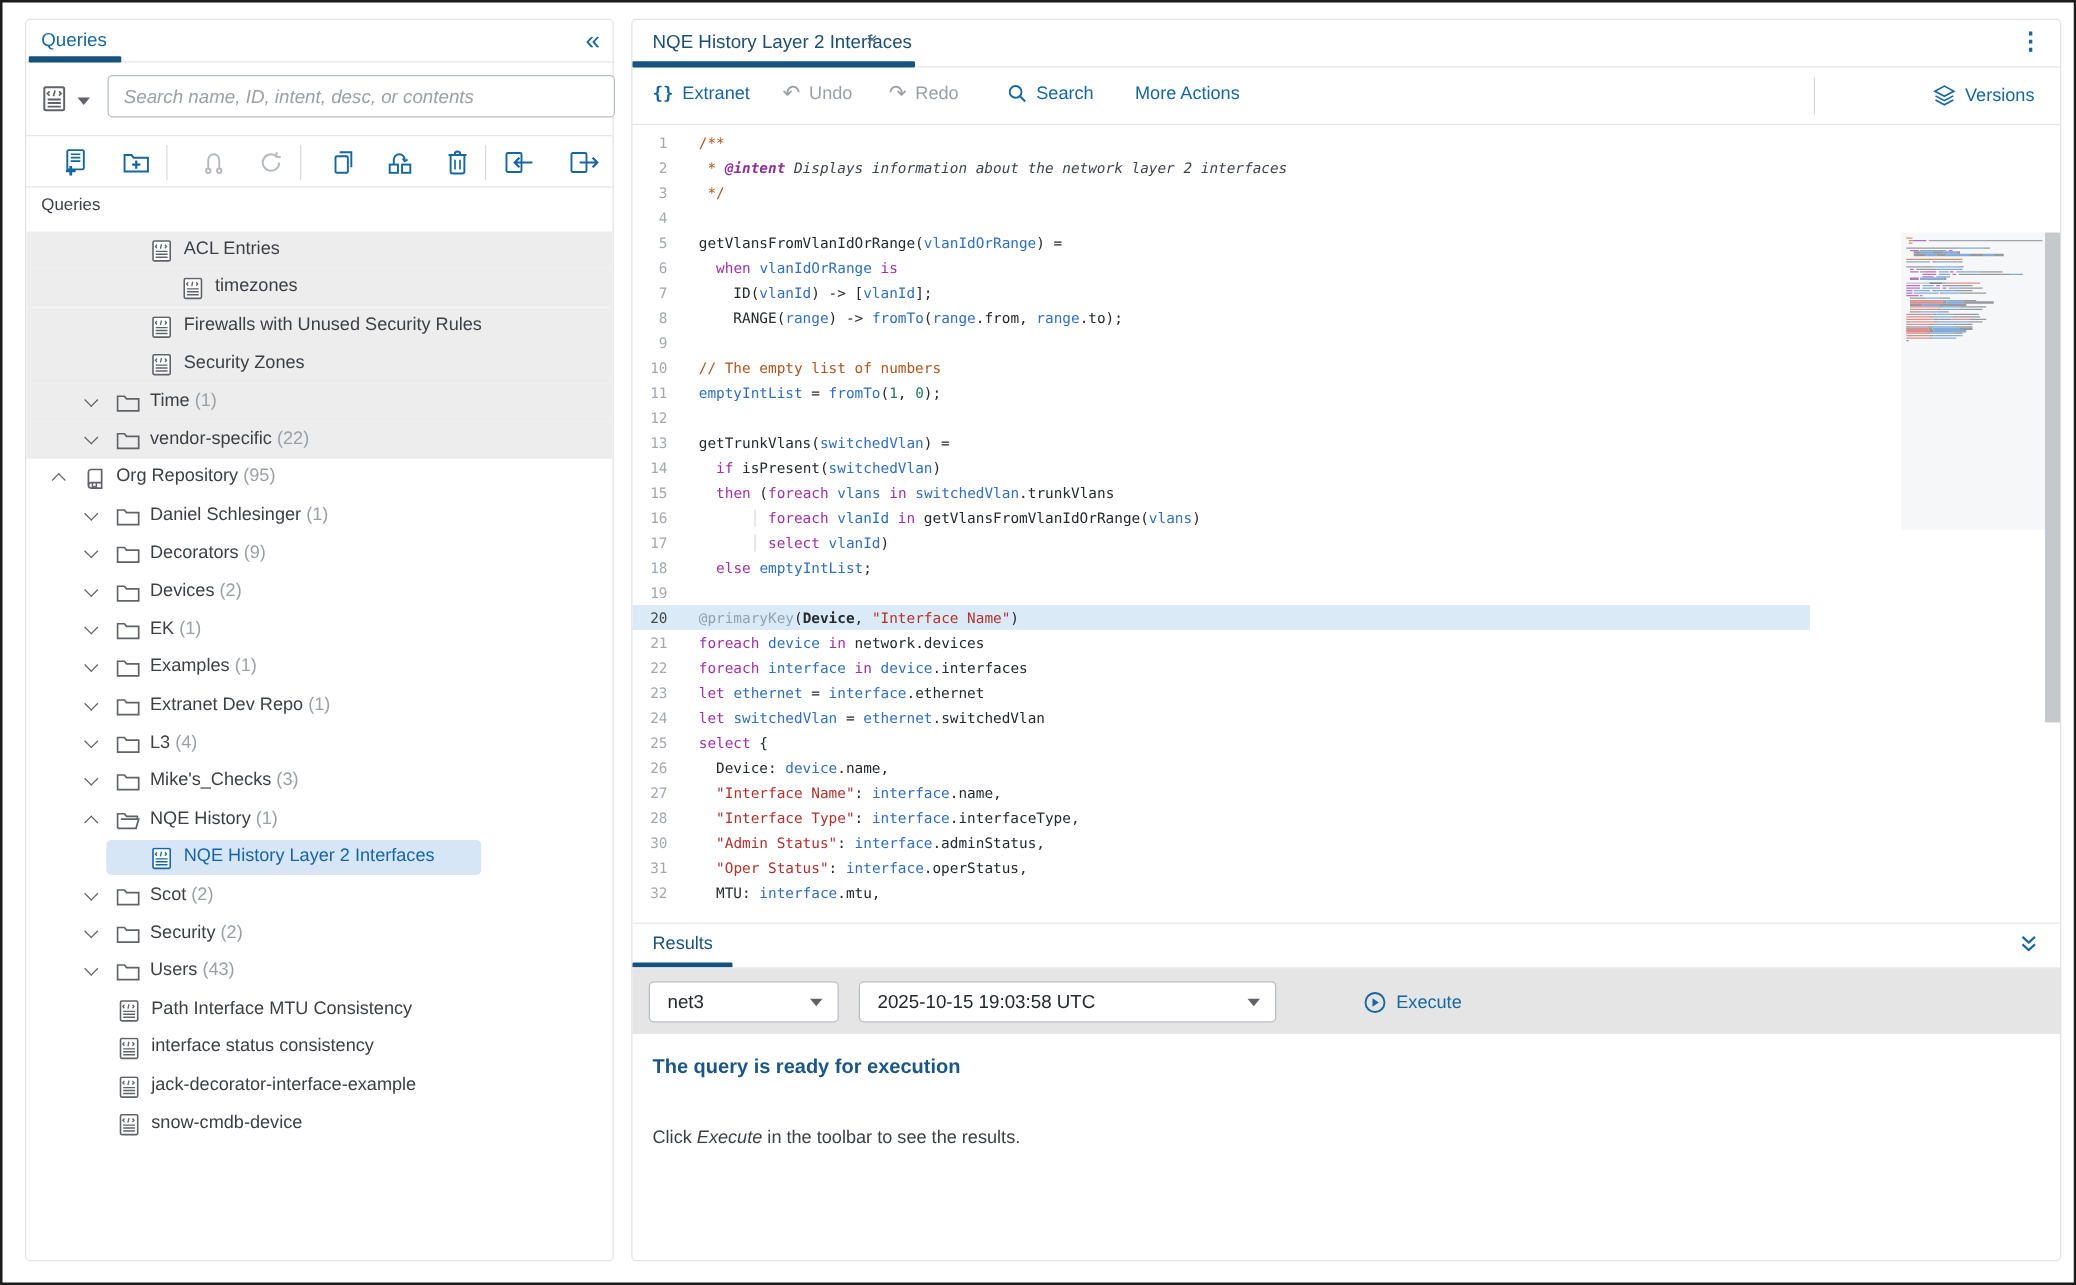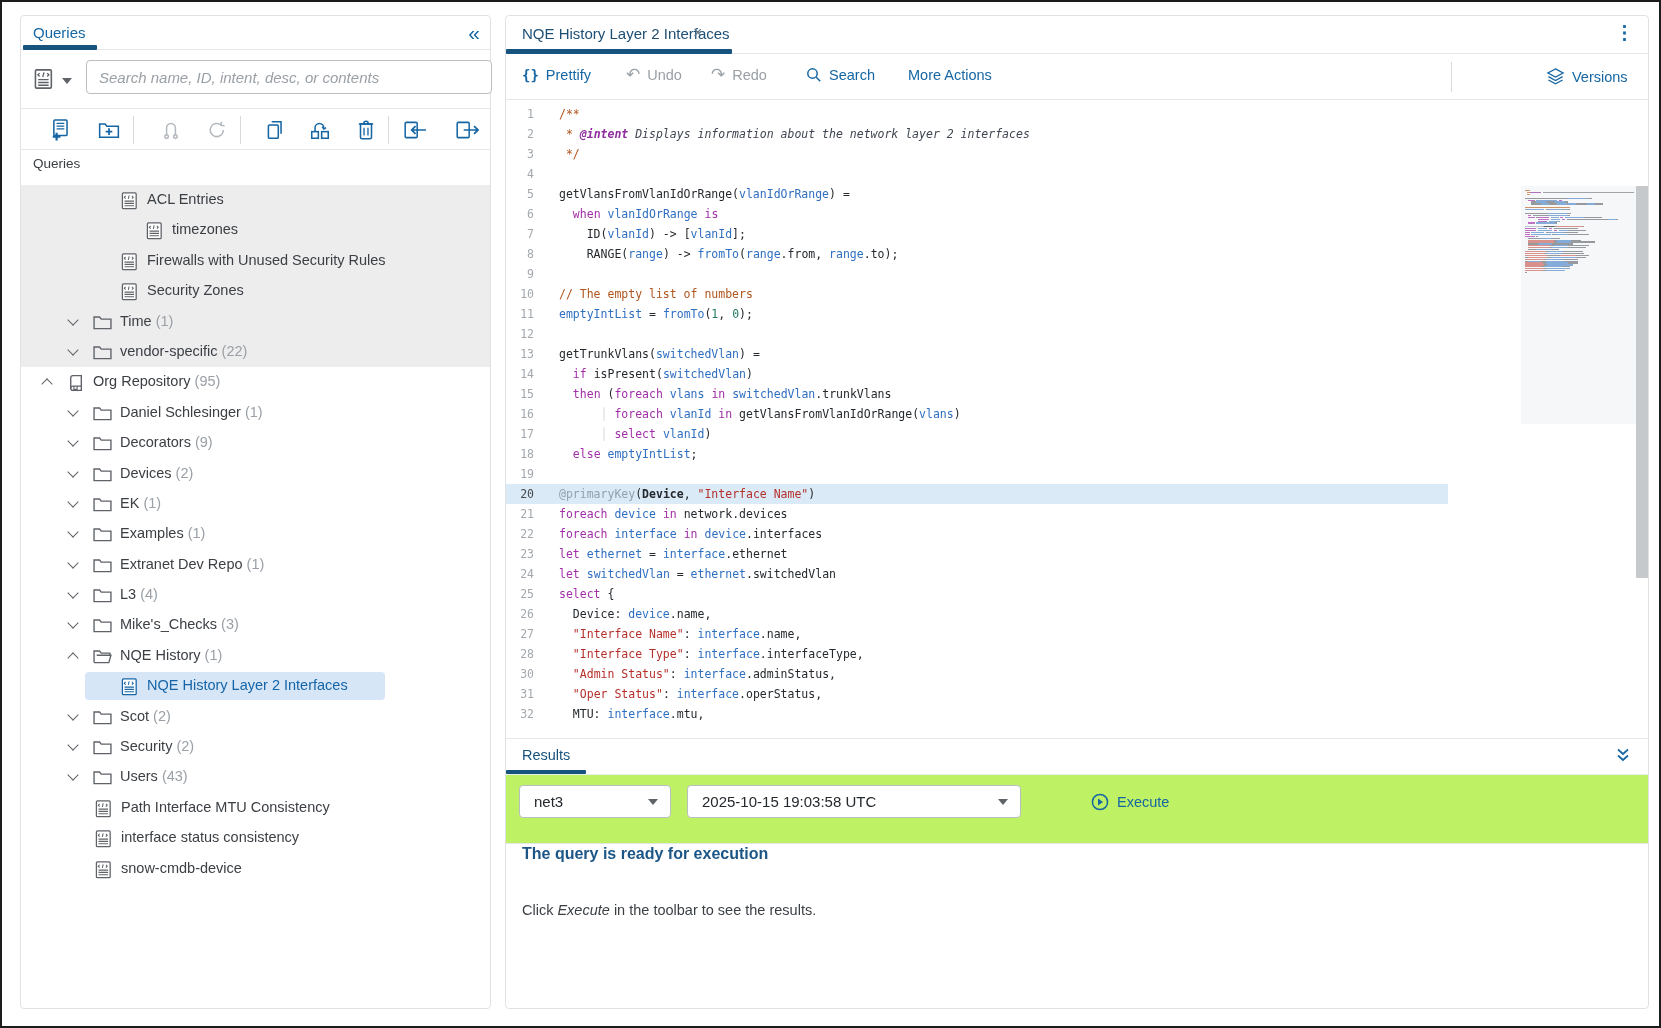--- a/index.html
+++ b/index.html
@@ -79,21 +79,21 @@
   .mml { position:relative; height:1.2px; margin-bottom:0.72px; }
   .mms { position:absolute; top:0; height:1.2px; }
   #vscroll { position:absolute; left:1130px; top:86px; width:12px; height:392px; background:#c6c9cb; border-radius:1px; cursor:pointer; }
 
   
   .res-tabrow { position:absolute; left:0; top:723px; width:100%; height:35px; }
   .res-tab-label { position:absolute; left:16px; top:8px; font-size:14.5px; color:#17527d; cursor:pointer; }
   .res-tab-underline { position:absolute; left:0; top:31px; width:80px; height:4px; background:#17537f; border-radius:1px; }
   .res-collapse { position:absolute; right:16px; top:8px; cursor:pointer; }
 
-  .res-toolbar { position:absolute; left:0; top:758px; width:100%; height:70px; background:#bef264; border-top:1px solid #e9ebec; border-bottom:1px solid #e4e6e8; }
+  .res-toolbar { position:absolute; left:0; top:758px; width:100%; height:53px; background:#e5e5e5; border-top:1px solid #e9ebec; border-bottom:1px solid #e4e6e8; }
   .selectbox { position:absolute; top:10px; height:33px; background:#fff; border:1px solid #b9bec3; border-radius:4px; font-size:15px; color:#24292e; cursor:pointer; display:flex; align-items:center; padding:0 14px; }
   .selectbox .caret { position:absolute; right:12px; top:13px; width:0; height:0; border:5px solid transparent; border-top:6px solid #5f6368; }
   #net-select { left:13px; width:152px; }
   #snap-select { left:181px; width:334px; }
   .execute-btn { position:absolute; left:585px; top:18px; display:flex; align-items:center; gap:8px; font-size:14.5px; color:#1566a3; cursor:pointer; }
 
   .res-heading { position:absolute; left:16px; top:829px; font-size:16px; font-weight:bold; color:#1b5687; }
   .res-message { position:absolute; left:16px; top:886px; font-size:14.5px; color:#3a3f44; }
   .res-message .it { font-style:italic; }
 
@@ -400,37 +400,47 @@
           <span class="tlabel" style="left:100px">interface status consistency</span>
         </div>
         <div class="trow">
           <span class="ticon" style="left:74px">
             <svg width="17" height="18" viewBox="0 0 15 17">
               <rect x="0.8" y="0.8" width="13" height="15" rx="1" fill="#fff" stroke="#5f6368" stroke-width="1.2"></rect>
               <path d="M3.8 3.6 L2.6 4.9 3.8 6.2 M7.2 3.2 L6.4 6.6 M9.8 3.6 L11 4.9 9.8 6.2" fill="none" stroke="#5f6368" stroke-width="1"></path>
               <path d="M2.8 8.6h9 M2.8 10.8h9 M2.8 13h9" stroke="#5f6368" stroke-width="1.1"></path>
             </svg>
           </span>
+          <span class="tlabel" style="left:100px">jack-decorator-interface-example</span>
+        </div>
+        <div class="trow">
+          <span class="ticon" style="left:74px">
+            <svg width="17" height="18" viewBox="0 0 15 17">
+              <rect x="0.8" y="0.8" width="13" height="15" rx="1" fill="#fff" stroke="#5f6368" stroke-width="1.2"></rect>
+              <path d="M3.8 3.6 L2.6 4.9 3.8 6.2 M7.2 3.2 L6.4 6.6 M9.8 3.6 L11 4.9 9.8 6.2" fill="none" stroke="#5f6368" stroke-width="1"></path>
+              <path d="M2.8 8.6h9 M2.8 10.8h9 M2.8 13h9" stroke="#5f6368" stroke-width="1.1"></path>
+            </svg>
+          </span>
           <span class="tlabel" style="left:100px">snow-cmdb-device</span>
         </div>
       </div>
   </div>
 
   <div id="editorpanel" class="panel">
     <div class="ed-tabrow">
       <span class="ed-tab-label">NQE History Layer 2 Interfaces</span>
       <span class="ed-tab-close">×</span>
       <span class="ed-tab-underline"></span>
       <span class="kebab">⋮</span>
     </div>
 
     <div class="ed-toolbar">
       <span class="ed-action" style="left:16px;">
         <span class="braces">{}</span>
-        <span>Prettify</span>
+        <span>Extranet</span>
       </span>
       <span class="ed-action disabled" style="left:120px;">
         <span class="arrowglyph">↶</span>
         <span>Undo</span>
       </span>
       <span class="ed-action disabled" style="left:205px;">
         <span class="arrowglyph">↷</span>
         <span>Redo</span>
       </span>
       <span class="ed-action" style="left:300px;">

